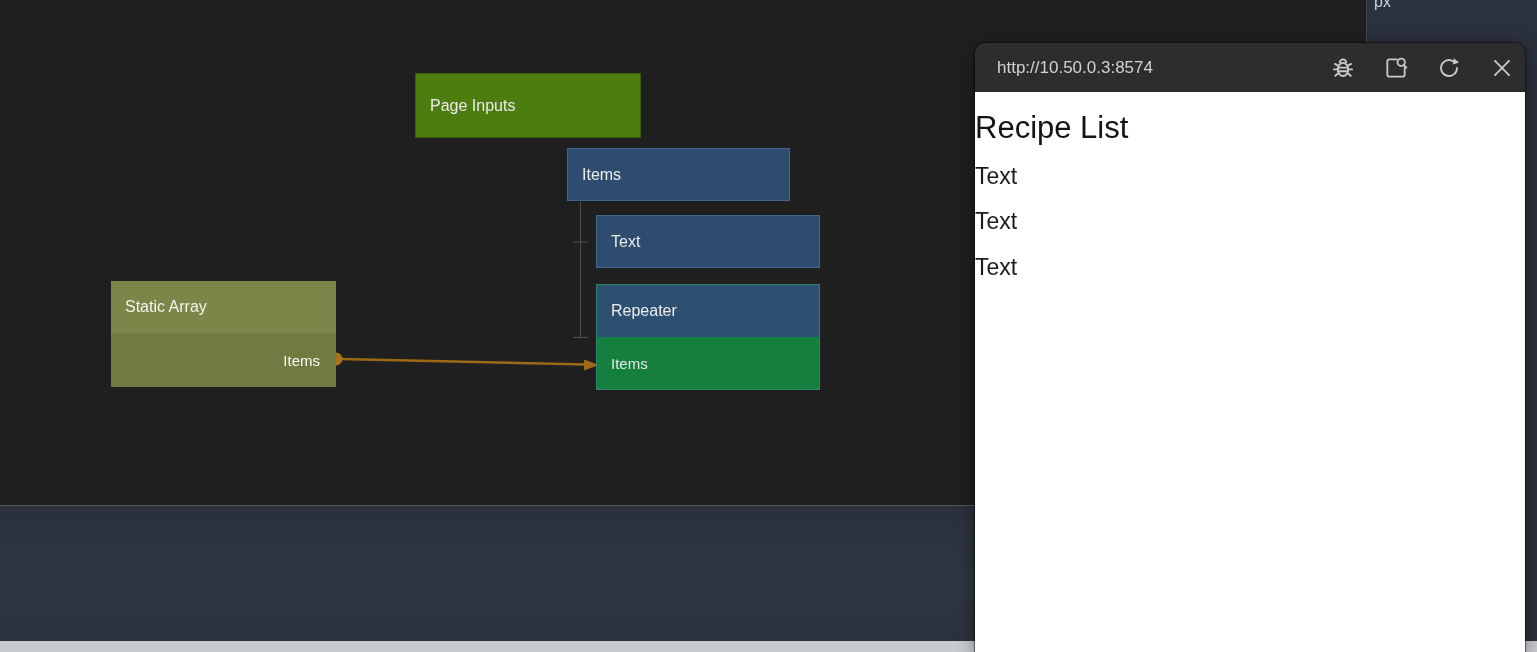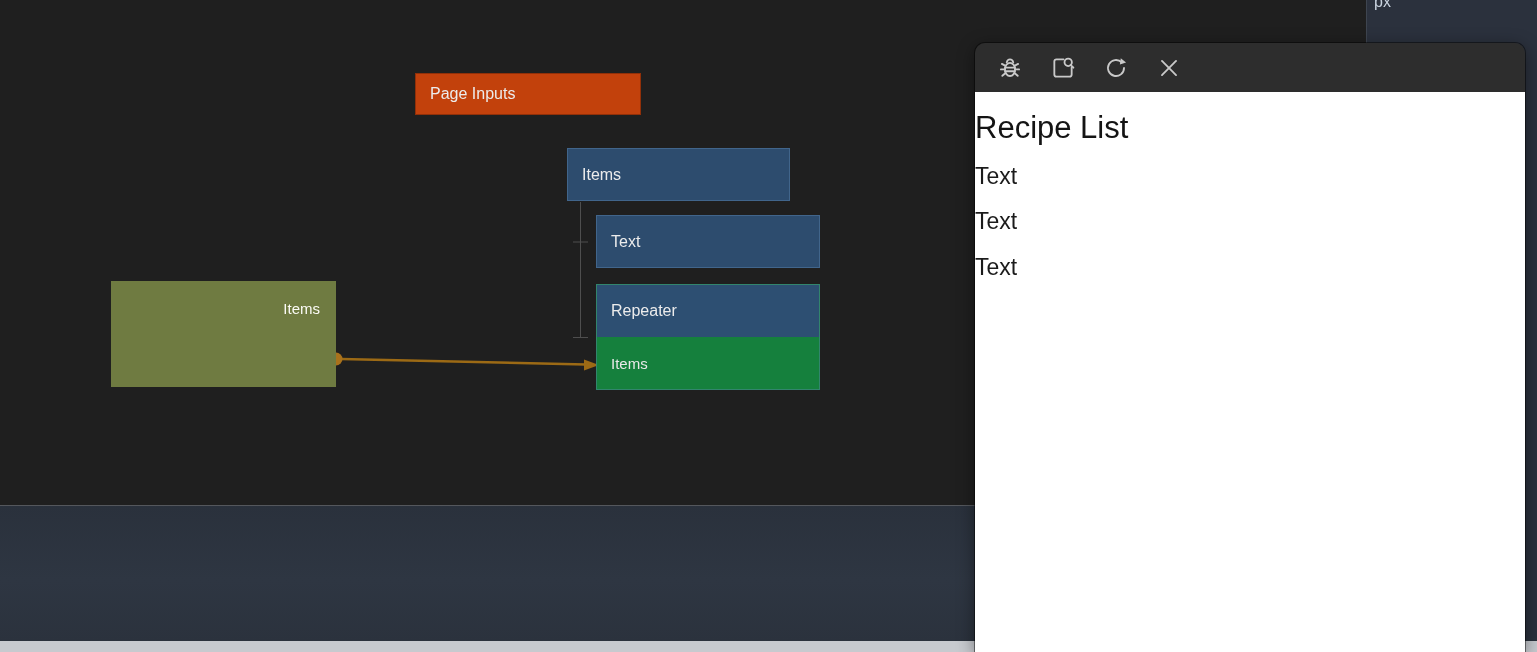--- a/index.html
+++ b/index.html
@@ -24,22 +24,22 @@
     position: absolute;
     color: #ececec;
     font-size: 16px;
   }
   .node .title-row {
     display: flex; align-items: center;
     padding: 0 14px;
     height: 100%;
   }
   .node-page-inputs {
-    left: 415px; top: 73px; width: 226px; height: 42px;
-    background: #c2410c;
+    left: 415px; top: 73px; width: 226px; height: 65px;
+    background: #4d7c0f;
     border: 1px solid rgba(0,0,0,0.25);
   }
   .node-page {
     left: 567px; top: 148px; width: 223px; height: 53px;
     background: #2d4c6e;
     border: 1px solid rgba(96,140,182,0.40);
   }
   .node-text {
     left: 596px; top: 215px; width: 224px; height: 53px;
     background: #2d4c6e;
@@ -170,33 +170,35 @@
     <div class="node node-text">
       <div class="title-row">Text</div>
     </div>
 
     <div class="node node-repeater">
       <div class="title-row">Repeater</div>
       <div class="port-row">Items</div>
     </div>
 
     <div class="node node-static-array">
+      <div class="title-row">Static Array</div>
       <div class="port-row">Items</div>
     </div>
   </div>
 
   <div class="bottom-panel"></div>
   <div class="bottom-strip"></div>
 
   <div class="right-panel">
     <span class="px-label">px</span>
   </div>
 
   <div class="browser">
     <div class="titlebar">
+      <span class="url">http://10.50.0.3:8574</span>
       <div class="tb-icons">
 
         <svg class="tb-icon" viewBox="0 0 24 24">
           <path d="M9 6.8c.4-1.7 1.5-2.7 3-2.7s2.6 1 3 2.7"></path>
           <ellipse cx="12" cy="13.3" rx="4.7" ry="6.1"></ellipse>
           <line x1="7.3" y1="13.3" x2="3.6" y2="13.3"></line>
           <line x1="16.7" y1="13.3" x2="20.4" y2="13.3"></line>
           <line x1="7.9" y1="10" x2="4.5" y2="8.2"></line>
           <line x1="16.1" y1="10" x2="19.5" y2="8.2"></line>
           <line x1="7.9" y1="16.6" x2="4.9" y2="19.2"></line>

